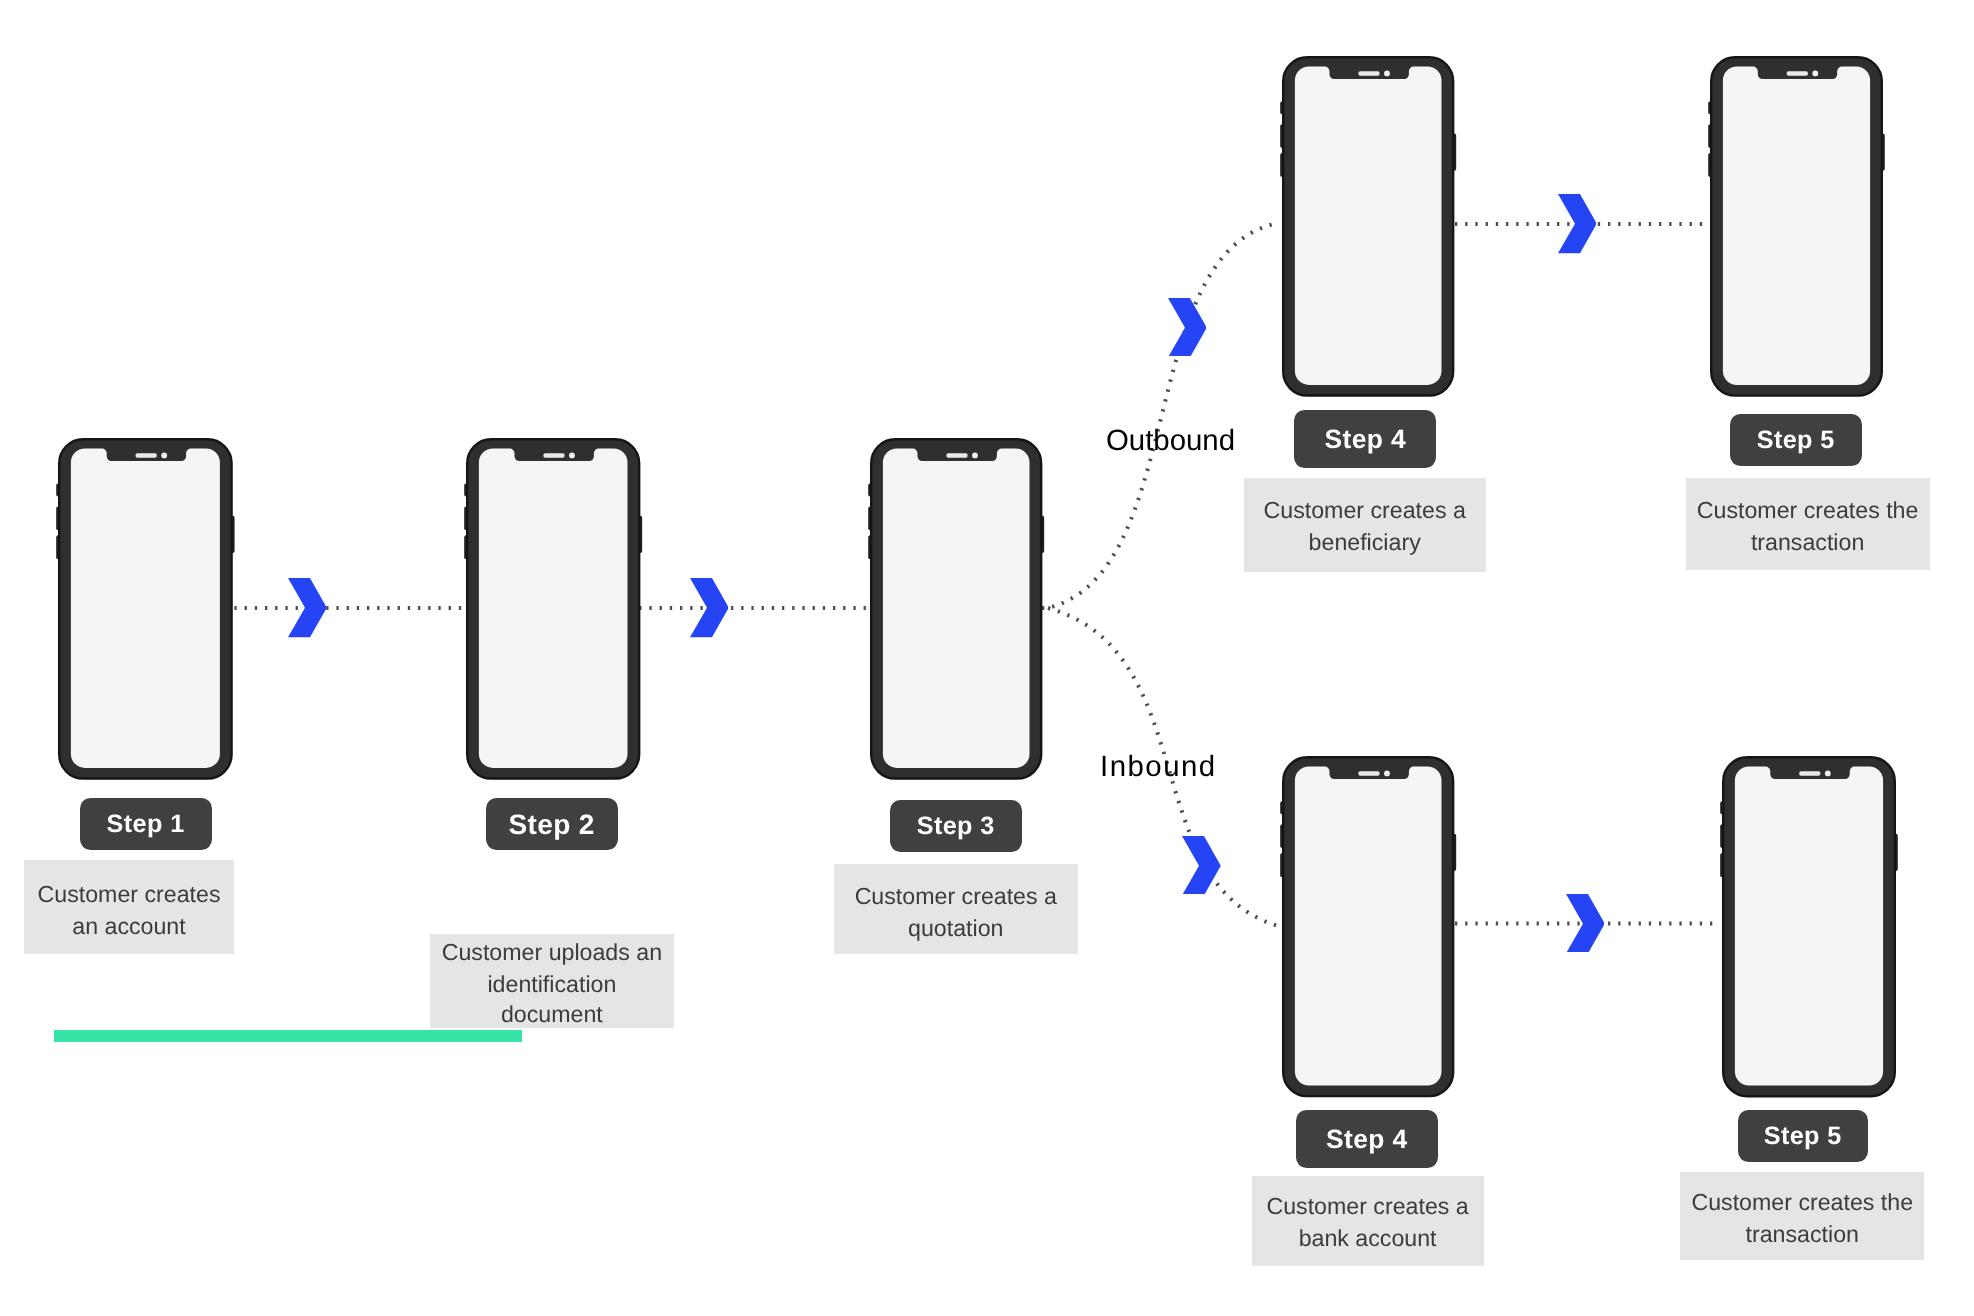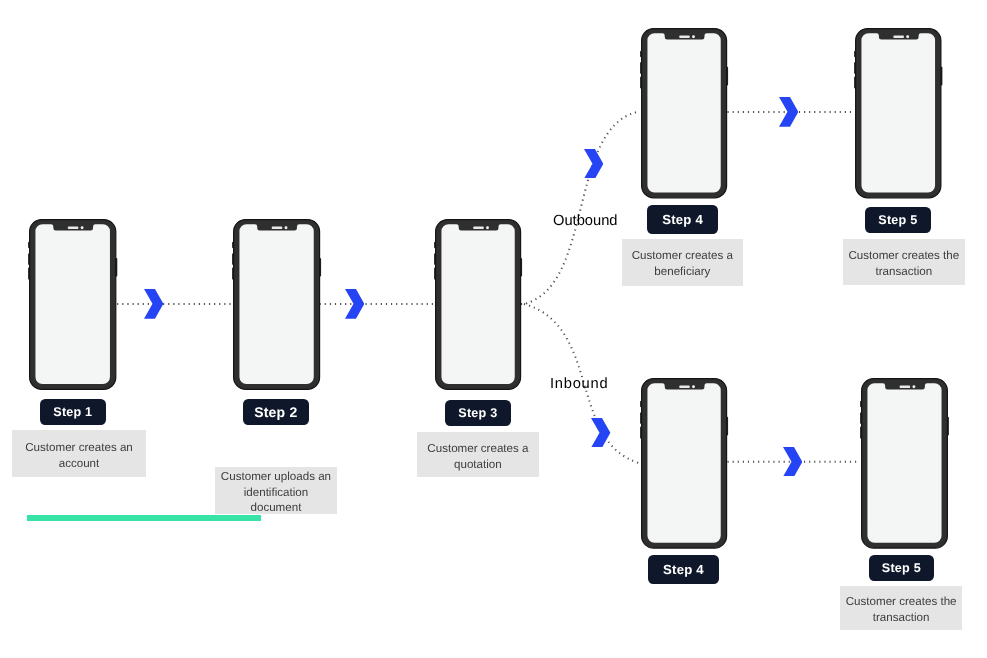--- a/index.html
+++ b/index.html
@@ -7,21 +7,21 @@
   body{width:987px;height:658px;background:#ffffff;overflow:hidden;
        font-family:"Liberation Sans",sans-serif;
        -webkit-font-smoothing:antialiased;text-rendering:geometricPrecision;}
   #stage{position:relative;width:987px;height:658px;}
   .badge,.descbox,.branchlabel{will-change:transform;}
 
   
   .phone{position:absolute;}
 
   
-  .badge{position:absolute;background:#0f172a;color:#ffffff;border-radius:5.2px;
+  .badge{position:absolute;background:#404040;color:#ffffff;border-radius:5.2px;
          font-weight:bold;display:flex;align-items:center;justify-content:center;
          font-family:"Liberation Sans",sans-serif;
          font-size:12.6px;letter-spacing:0.2px;}
   .descbox{position:absolute;background:#e5e5e5;color:#3c3c3c;
            display:flex;align-items:center;justify-content:center;text-align:center;
            font-family:"Liberation Sans",sans-serif;
            font-size:11.6px;line-height:15.9px;padding:4px 4px 0;box-sizing:border-box;}
   .branchlabel{position:absolute;color:#000000;font-size:14.7px;white-space:nowrap;
                font-family:"Liberation Sans",sans-serif;}
 
@@ -263,27 +263,28 @@
     <div class="chev" style="left: 591.3px; top: 417.75px; width: 19.4px; height: 29.7px;"><svg width="19.4" height="29.7" viewBox="0 0 19.4 29.7">
      <path d="M0 0 H11 L19.4 14.85 L11 29.7 H0 L8.5 14.85 Z" fill="#2545F5"></path>
       </svg></div>
     <div class="chev" style="left: 778.8px; top: 97.25px; width: 19.4px; height: 29.7px;"><svg width="19.4" height="29.7" viewBox="0 0 19.4 29.7">
      <path d="M0 0 H11 L19.4 14.85 L11 29.7 H0 L8.5 14.85 Z" fill="#2545F5"></path>
       </svg></div>
     <div class="chev" style="left: 782.9px; top: 446.75px; width: 19.4px; height: 29.7px;"><svg width="19.4" height="29.7" viewBox="0 0 19.4 29.7">
      <path d="M0 0 H11 L19.4 14.85 L11 29.7 H0 L8.5 14.85 Z" fill="#2545F5"></path>
       </svg></div>
     <div class="badge" style="left: 39.6px; top: 399.4px; width: 65.6px; height: 26px; font-size: 12.6px;">Step 1</div>
-    <div class="descbox" style="left: 11.8px; top: 430.4px; width: 134px; height: 47.4px;">Customer creates an account</div>
+    <div class="descbox" style="left: 11.8px; top: 430.4px; width: 105px; height: 47.4px;">Customer creates an account</div>
     <div class="badge" style="left: 243px; top: 399.4px; width: 65.6px; height: 26px; font-size: 14px;">Step 2</div>
     <div class="descbox" style="left: 214.55px; top: 430.6px; width: 121.9px; height: 47px; margin-top: 36px;">Customer uploads an identification document</div>
     <div class="badge" style="left: 444.75px; top: 400.3px; width: 65.7px; height: 26px; font-size: 12.6px;">Step 3</div>
     <div class="descbox" style="left: 416.9px; top: 431.5px; width: 121.8px; height: 45.2px;">Customer creates a quotation</div>
     <div class="badge" style="left: 647.35px; top: 205px; width: 71.3px; height: 28.9px; font-size: 13.2px;">Step 4</div>
     <div class="descbox" style="left: 622.35px; top: 238.8px; width: 120.7px; height: 46.7px;">Customer creates a beneficiary</div>
     <div class="badge" style="left: 864.95px; top: 206.6px; width: 65.7px; height: 25.8px; font-size: 12.6px;">Step 5</div>
     <div class="descbox" style="left: 842.9px; top: 239.3px; width: 121.6px; height: 45.9px;">Customer creates the transaction</div>
     <div class="badge" style="left: 648.25px; top: 554.7px; width: 70.9px; height: 28.6px; font-size: 13.2px;">Step 4</div>
+    <div class="descbox" style="left: 626px; top: 587.6px; width: 115.6px; height: 44.5px;">Customer creates a bank account</div>
     <div class="badge" style="left: 868.95px; top: 554.6px; width: 64.7px; height: 25.5px; font-size: 12.6px;">Step 5</div>
     <div class="descbox" style="left: 839.95px; top: 585.8px; width: 122.3px; height: 44.4px;">Customer creates the transaction</div>
     <div class="branchlabel" style="left: 553px; top: 213px; letter-spacing: 0px;">Outbound</div>
     <div class="branchlabel" style="left: 549.5px; top: 376.2px; letter-spacing: 0.75px;">Inbound</div>
   </div>
 
 </body></html>

